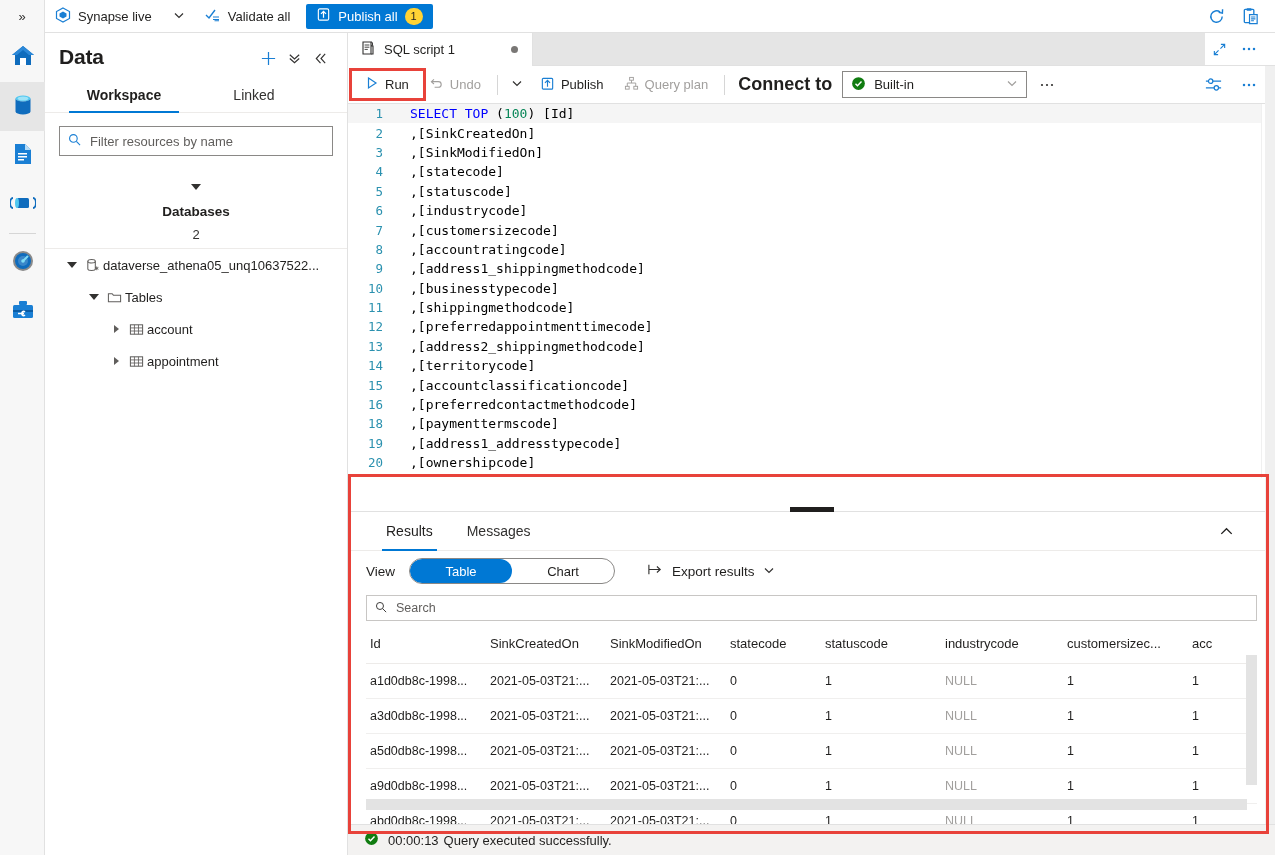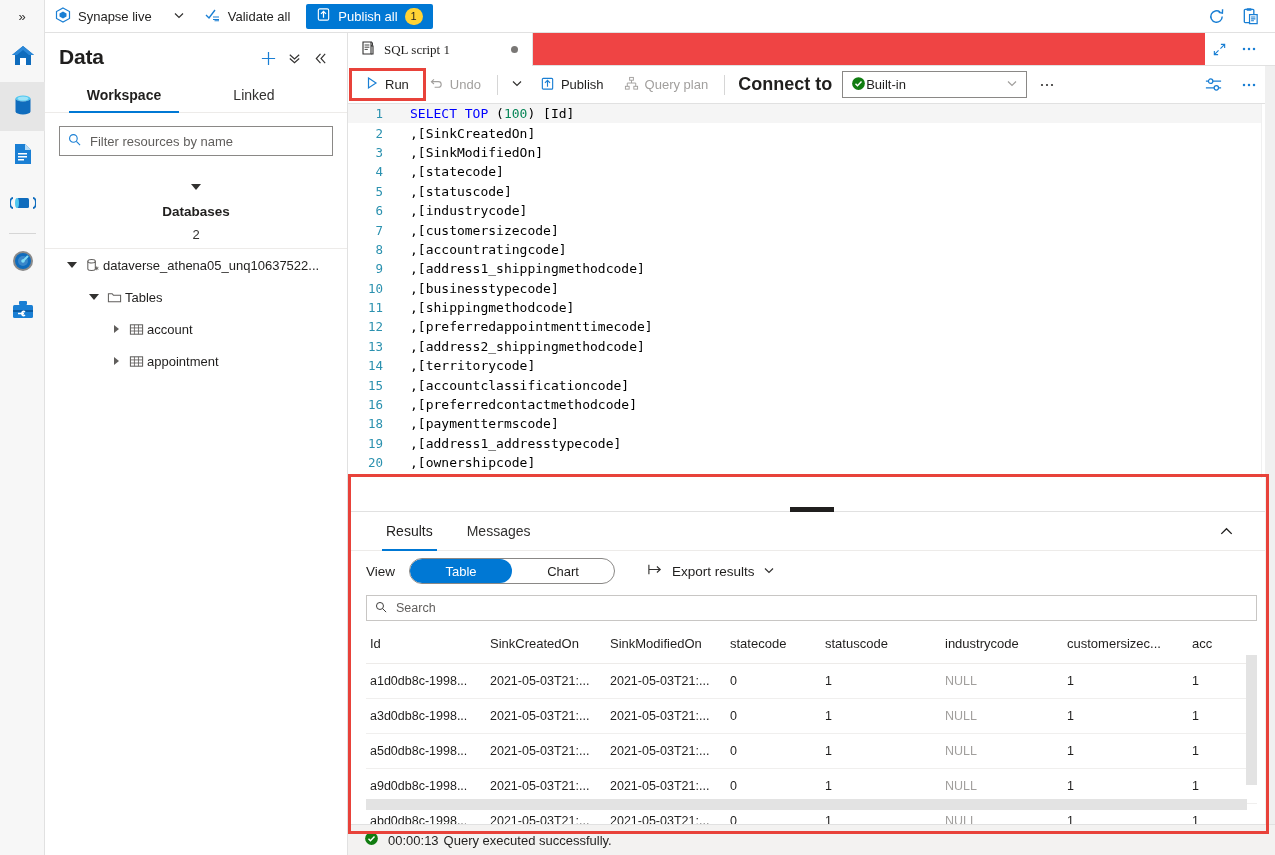--- a/index.html
+++ b/index.html
@@ -95,41 +95,41 @@
     display: flex; align-items: center; justify-content: center; font-size: 11px; padding: 0 5px;
   }
   #topbar-right { margin-left: auto; display: flex; align-items: center; gap: 4px; padding-right: 10px; }
   .tbr-icon { width: 30px; height: 30px; display: flex; align-items: center; justify-content: center; cursor: pointer; }
 
   #editorarea {
     position: absolute; left: 348px; top: 33px; right: 0; bottom: 0; background: #fff;
   }
 
   
-  #tabstrip { display: flex; height: 33px; border-bottom: 1px solid #e1e1e1; background: #ef4444; position: relative; font-family: Liberation Serif, serif; }
+  #tabstrip { display: flex; height: 33px; border-bottom: 1px solid #e1e1e1; background: #e5e5e5; position: relative; }
   #script-tab {
     display: flex; align-items: center; gap: 8px; padding: 0 14px 0 12px; height: 33px;
     background: #ffffff; border-right: 1px solid #e1e1e1; font-size: 13px; cursor: pointer; min-width: 185px;
   }
   #script-tab .dot { width: 7px; height: 7px; border-radius: 50%; background: #797775; margin-left: auto; }
   #tabstrip-right { margin-left: auto; display: flex; align-items: center; gap: 2px; padding-right: 12px; background: #fff; }
   .ts-icon { width: 28px; height: 28px; display: flex; align-items: center; justify-content: center; cursor: pointer; color: #0078d4; }
 
   
   #cmdbar {
     display: flex; align-items: center; height: 38px; padding: 0 10px 0 8px;
     border-bottom: 1px solid #e1e1e1; background: #fff; gap: 2px;
   }
   .cmd { display: flex; align-items: center; gap: 6px; padding: 0 9px; height: 28px; font-size: 13px; cursor: pointer; color: #201f1e; white-space: nowrap;}
   .cmd.disabled { color: #a19f9d; cursor: default; }
   .cmd-sep { width: 1px; height: 20px; background: #d6d6d6; margin: 0 5px; }
   #connect-label { font-size: 18px; font-weight: 700; padding: 0 8px 0 6px; }
   #connect-select {
     width: 185px; height: 27px; border: 1px solid #8a8886; background: #fff;
-    display: flex; align-items: center; padding: 0 8px; font-size: 13px; cursor: pointer;
+    display: flex; align-items: center; gap: 8px; padding: 0 8px; font-size: 13px; cursor: pointer;
   }
   #connect-select .sel-text { flex: 1; }
   #cmd-right { margin-left: auto; display: flex; align-items: center; gap: 2px; }
 
   
   #code {
     position: relative; background: #fff; height: 374px; overflow: hidden;
     font-family: "DejaVu Sans Mono", "Liberation Mono", monospace; font-size: 13px;
   }
   .cline { display: flex; height: 19.4px; align-items: center; }

